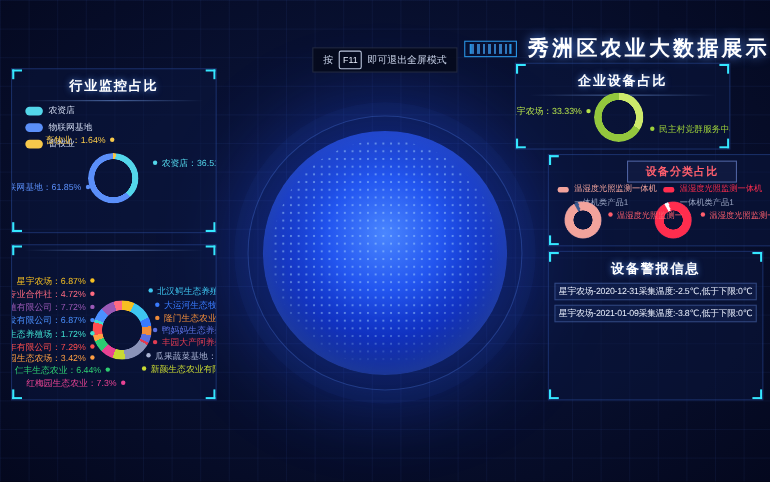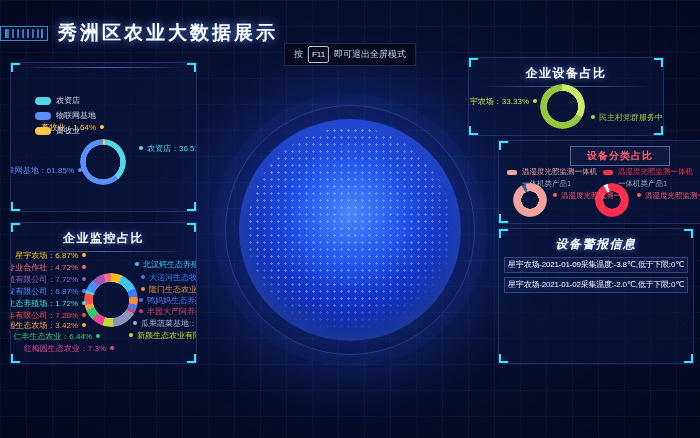--- a/index.html
+++ b/index.html
@@ -16,21 +16,21 @@
     box-shadow:0 0 70px 28px rgba(30,80,255,.30), inset 0 0 45px rgba(120,180,255,.35);}
   .globe-dots{position:absolute;inset:8px;border-radius:50%;opacity:.85;
     background-image:radial-gradient(rgba(170,215,255,.55) 1px, transparent 1.4px);
     background-size:7px 7px;
     -webkit-mask:radial-gradient(circle at 46% 40%, #000 0 52%, transparent 76%);
     mask:radial-gradient(circle at 46% 40%, #000 0 52%, transparent 76%);}
   .globe-ring{position:absolute;inset:-14px;border-radius:50%;
     border:1px solid rgba(90,140,255,.28);
     box-shadow:0 0 0 12px rgba(60,110,255,.05);}
   
-  .header{position:absolute;top:20px;left:0;right:0;display:flex;justify-content:flex-start;align-items:center;gap:10px;}
+  .header{position:absolute;top:31px;left:0;right:0;display:flex;justify-content:flex-end;align-items:center;gap:10px;}
   .logo{width:46px;height:13px;border:1px solid #2ea8ff;position:relative;opacity:.85;}
   .logo::before{content:"";position:absolute;inset:2px 4px;border-left:2px solid #2ea8ff;border-right:2px solid #2ea8ff;
     background:repeating-linear-gradient(90deg, rgba(70,170,255,.8) 0 2px, transparent 2px 5px);}
   .title{font-size:19px;font-weight:bold;color:#ffffff;letter-spacing:3px;
     text-shadow:0 0 10px rgba(90,150,255,.9);}
   .hint{position:absolute;top:43px;left:50%;transform:translateX(-50%);
     display:flex;align-items:center;gap:5px;background:rgba(6,10,28,.9);
     border:1px solid rgba(160,180,220,.18);padding:2px 9px;font-size:9px;color:#c8d2e8;}
   .key{border:1px solid #b9c4dd;border-radius:2px;padding:2px 3px;font-size:8px;line-height:11px;color:#e8eefc;}
   
@@ -96,22 +96,23 @@
     <span>按</span>
     <span class="key">F11</span>
     <span>即可退出全屏模式</span>
   </div>
 
   <div class="panel" id="p-industry">
     <span class="c tl"></span>
       <span class="c tr"></span>
       <span class="c bl"></span>
       <span class="c br"></span>
+    <div class="p-title">行业监控占比</div>
     <div class="p-line"></div>
-    <div class="legend" style="left:24px;top:32px;">
+    <div class="legend" style="left:12px;top:32px;">
       <div class="lg-item">
         <span class="sw" style="background: rgb(83, 214, 234);"></span>
         <span>农资店</span>
       </div>
       <div class="lg-item">
         <span class="sw" style="background: rgb(91, 143, 249);"></span>
         <span>物联网基地</span>
       </div>
       <div class="lg-item">
         <span class="sw" style="background: rgb(247, 200, 75);"></span>
@@ -122,21 +123,20 @@
     <div class="call dR" style="right: 92px; top: 60px; color: rgb(247, 200, 75);">畜牧业：1.64%</div>
     <div class="call dL" style="left: 128px; top: 81px; color: rgb(83, 214, 234);">农资店：36.51%</div>
     <div class="call dR" style="right: 114px; top: 103px; color: rgb(91, 143, 249);">物联网基地：61.85%</div>
   </div>
 
   <div class="panel" id="p-enterprise">
     <span class="c tl"></span>
       <span class="c tr"></span>
       <span class="c bl"></span>
       <span class="c br"></span>
-    <div class="p-title">企业监控占比</div>
     <div class="p-line"></div>
     <div class="donut" id="d-enterprise" style="background: conic-gradient(rgb(246, 192, 34) 0deg, rgb(246, 192, 34) 24.3689deg, rgb(62, 198, 240) 24.3689deg, rgb(62, 198, 240) 63.9551deg, rgb(58, 123, 255) 63.9551deg, rgb(58, 123, 255) 82.4002deg, rgb(240, 140, 58) 82.4002deg, rgb(240, 140, 58) 100.491deg, rgb(90, 111, 224) 100.491deg, rgb(90, 111, 224) 115.708deg, rgb(226, 60, 82) 115.708deg, rgb(226, 60, 82) 121.029deg, rgb(138, 147, 184) 121.029deg, rgb(138, 147, 184) 174.307deg, rgb(200, 216, 50) 174.307deg, rgb(200, 216, 50) 198.676deg, rgb(232, 67, 147) 198.676deg, rgb(232, 67, 147) 224.57deg, rgb(46, 204, 113) 224.57deg, rgb(46, 204, 113) 247.414deg, rgb(255, 159, 67) 247.414deg, rgb(255, 159, 67) 259.545deg, rgb(255, 77, 79) 259.545deg, rgb(255, 77, 79) 285.403deg, rgb(64, 224, 208) 285.403deg, rgb(64, 224, 208) 291.505deg, rgb(74, 144, 255) 291.505deg, rgb(74, 144, 255) 315.873deg, rgb(155, 89, 182) 315.873deg, rgb(155, 89, 182) 343.257deg, rgb(255, 107, 129) 343.257deg, rgb(255, 107, 129) 360deg);"></div>
     <div class="call dR anchorR" style="top: 28px; color: rgb(246, 192, 34);">星宇农场：6.87%</div>
     <div class="call dR anchorR" style="top: 40px; color: rgb(255, 107, 129);">红颜果蔬专业合作社：4.72%</div>
     <div class="call dR anchorR" style="top: 52px; color: rgb(155, 89, 182);">家缘养殖有限公司：7.72%</div>
     <div class="call dR anchorR" style="top: 64px; color: rgb(74, 144, 255);">翔升发有限公司：6.87%</div>
     <div class="call dR anchorR" style="top: 76px; color: rgb(64, 224, 208);">上华生态养殖场：1.72%</div>
     <div class="call dR anchorR" style="top: 88px; color: rgb(255, 77, 79);">中侨5年有限公司：7.29%</div>
     <div class="call dR anchorR" style="top: 98px; color: rgb(255, 159, 67);">李园生态农场：3.42%</div>
     <div class="call dR" style="right: 96px; top: 109px; color: rgb(46, 204, 113);">仁丰生态农业：6.44%</div>
@@ -192,17 +192,17 @@
     <div class="donut" id="d-cl-right" style="background: conic-gradient(rgb(255, 255, 255) 0deg, rgb(255, 255, 255) 14.4deg, rgb(255, 45, 78) 14.4deg, rgb(255, 45, 78) 360deg);"></div>
     <div class="call dL" style="left: 54px; top: 50px; font-size: 7.5px; color: rgb(255, 95, 109);">温湿度光照监测一</div>
     <div class="call dL" style="left: 138px; top: 50px; font-size: 7.5px; color: rgb(255, 95, 109);">温湿度光照监测一</div>
   </div>
 
   <div class="panel" id="p-alarm">
     <span class="c tl"></span>
       <span class="c tr"></span>
       <span class="c bl"></span>
       <span class="c br"></span>
-    <div class="p-title" style="margin-bottom:4px;font-style:italic;">设备警报信息</div>
+    <div class="p-title" style="margin-bottom:4px;">设备警报信息</div>
+    <div class="alarm-row">星宇农场-2020-12-31采集温度:-2.5℃,低于下限:0℃</div>
     <div class="alarm-row">星宇农场-2021-01-09采集温度:-3.8℃,低于下限:0℃</div>
-    <div class="alarm-row">星宇农场-2021-01-02采集温度:-2.0℃,低于下限:0℃</div>
   </div>
 </div>
 
 </body></html>

